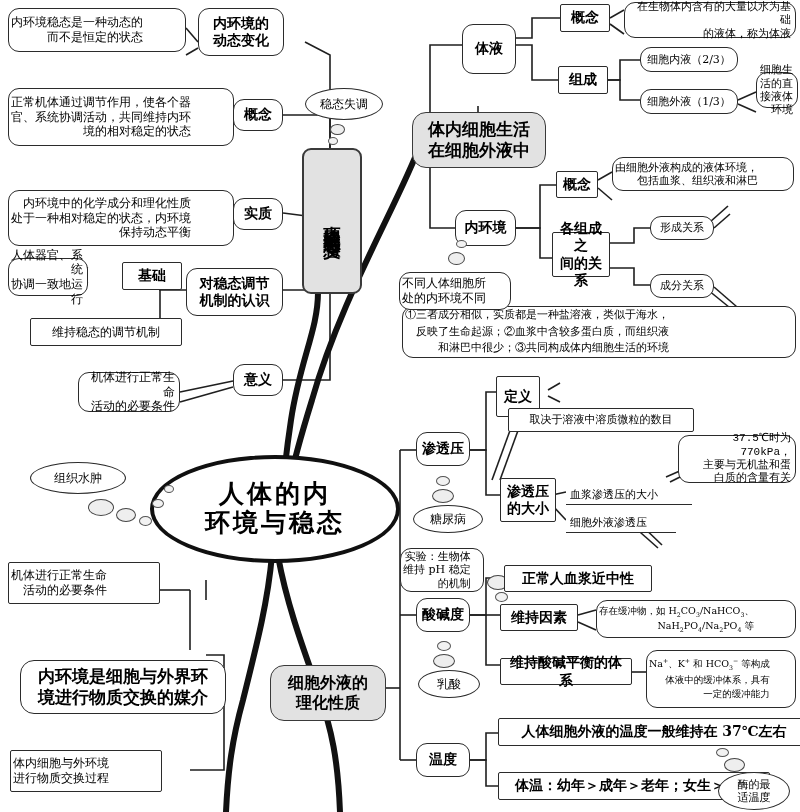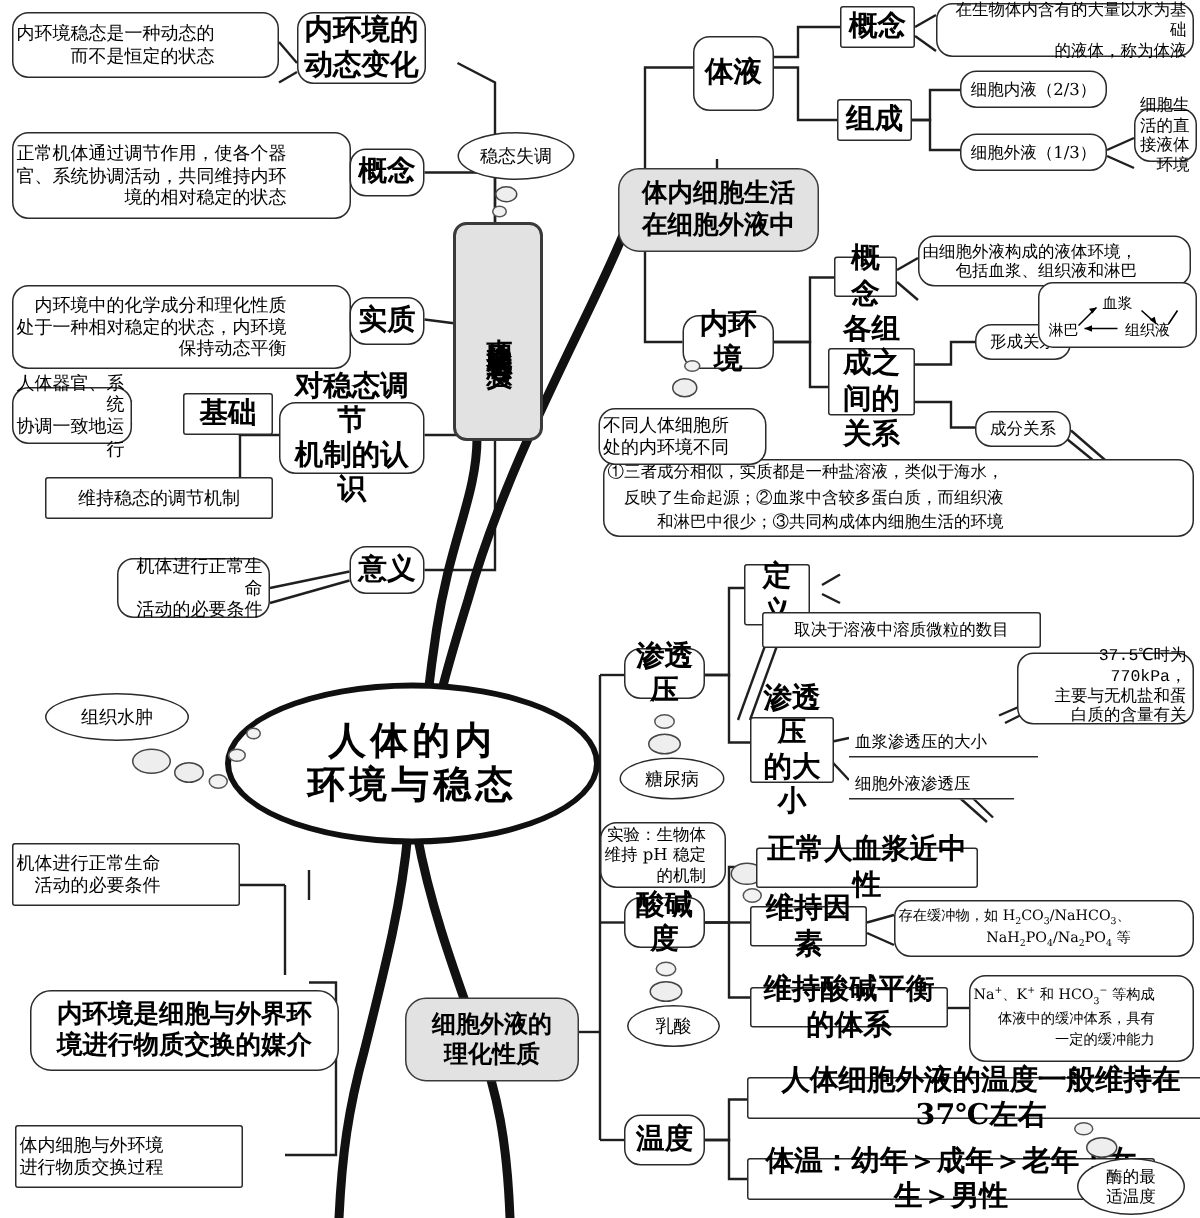--- a/index.html
+++ b/index.html
@@ -9,21 +9,21 @@
 
   .node{position:absolute;box-sizing:border-box;border:1.6px solid #2b2b2b;
         background:#fff;display:flex;align-items:center;justify-content:center;
         text-align:center;line-height:1.22;color:#000;padding:2px 4px;}
   .rnd{border-radius:11px;}
   .rnd-lg{border-radius:14px;}
   .sq{border-radius:2px;}
   .ell{border-radius:50%;}
   .grey{background:#e2e2e2;border:1.8px solid #3a3a3a;font-weight:bold;}
   .bold{font-weight:bold;}
-  .mid{font-size:19px;font-weight:bold;}
+  .mid{font-size:14px;font-weight:bold;}
   .sm{font-size:12px;}
   .xs{font-size:11px;}
   .xxs{font-size:9.5px;}
 
   .left-txt{justify-content:flex-start;text-align:right;padding-left:2px;}
 
   
   #hub{position:absolute;left:150px;top:455px;width:242px;height:100px;
        border:4px solid #101010;border-radius:50%;background:#fff;
        display:flex;align-items:center;justify-content:center;}
@@ -268,36 +268,20 @@
 
   <div class="node sq mid" style="left:552px;top:232px;width:58px;height:45px;">
     <span style="white-space:pre-line;">各组成之
 间的关系</span>
   </div>
 
   <div class="node rnd xs" style="left:650px;top:216px;width:64px;height:24px;">
     <span>形成关系</span>
   </div>
 
-  <div class="relbox" style="left:692px;top:188px;width:104px;height:42px;">
-    <svg viewBox="0 0 104 42" style="width:104px;height:42px;">
-      <text x="52" y="16" font-size="10" text-anchor="middle" fill="#000" font-family="DejaVu Serif, serif">血浆</text>
-      <text x="16" y="34" font-size="10" text-anchor="middle" fill="#000" font-family="DejaVu Serif, serif">淋巴</text>
-      <text x="72" y="34" font-size="10" text-anchor="middle" fill="#000" font-family="DejaVu Serif, serif">组织液</text>
-      <g stroke="#000" stroke-width="1.1" fill="none">
-        <path d="M26 28 L38 16"></path>
-          <path d="M38 16 l-5 0.8 l2.4 3.2" fill="#000" stroke="none"></path>
-        <path d="M68 18 L78 27"></path>
-          <path d="M78 27 l-1.2 -4.8 l-3.4 2" fill="#000" stroke="none"></path>
-        <path d="M92 18 L86 27"></path>
-        <path d="M52 30 L30 30"></path>
-          <path d="M30 30 l5 -2.2 l0 4.4" fill="#000" stroke="none"></path>
-      </g>
-    </svg>
-  </div>
 
   <div class="node rnd xs" style="left:650px;top:274px;width:64px;height:24px;">
     <span>成分关系</span>
   </div>
 
   <div class="node rnd xs left-txt" style="left:402px;top:306px;width:394px;height:52px;line-height:1.5;">
     <span style="white-space:pre-line;">①三者成分相似，实质都是一种盐溶液，类似于海水，
 反映了生命起源；②血浆中含较多蛋白质，而组织液
 和淋巴中很少；③共同构成体内细胞生活的环境</span>
   </div>

